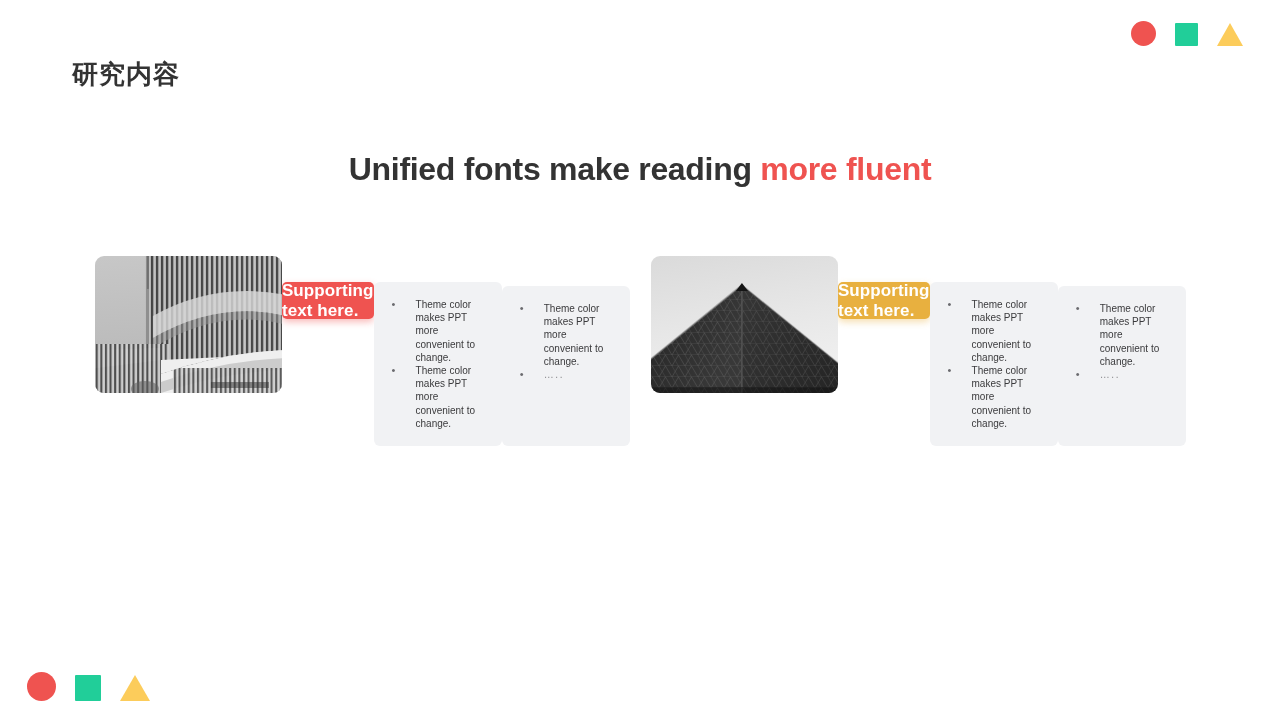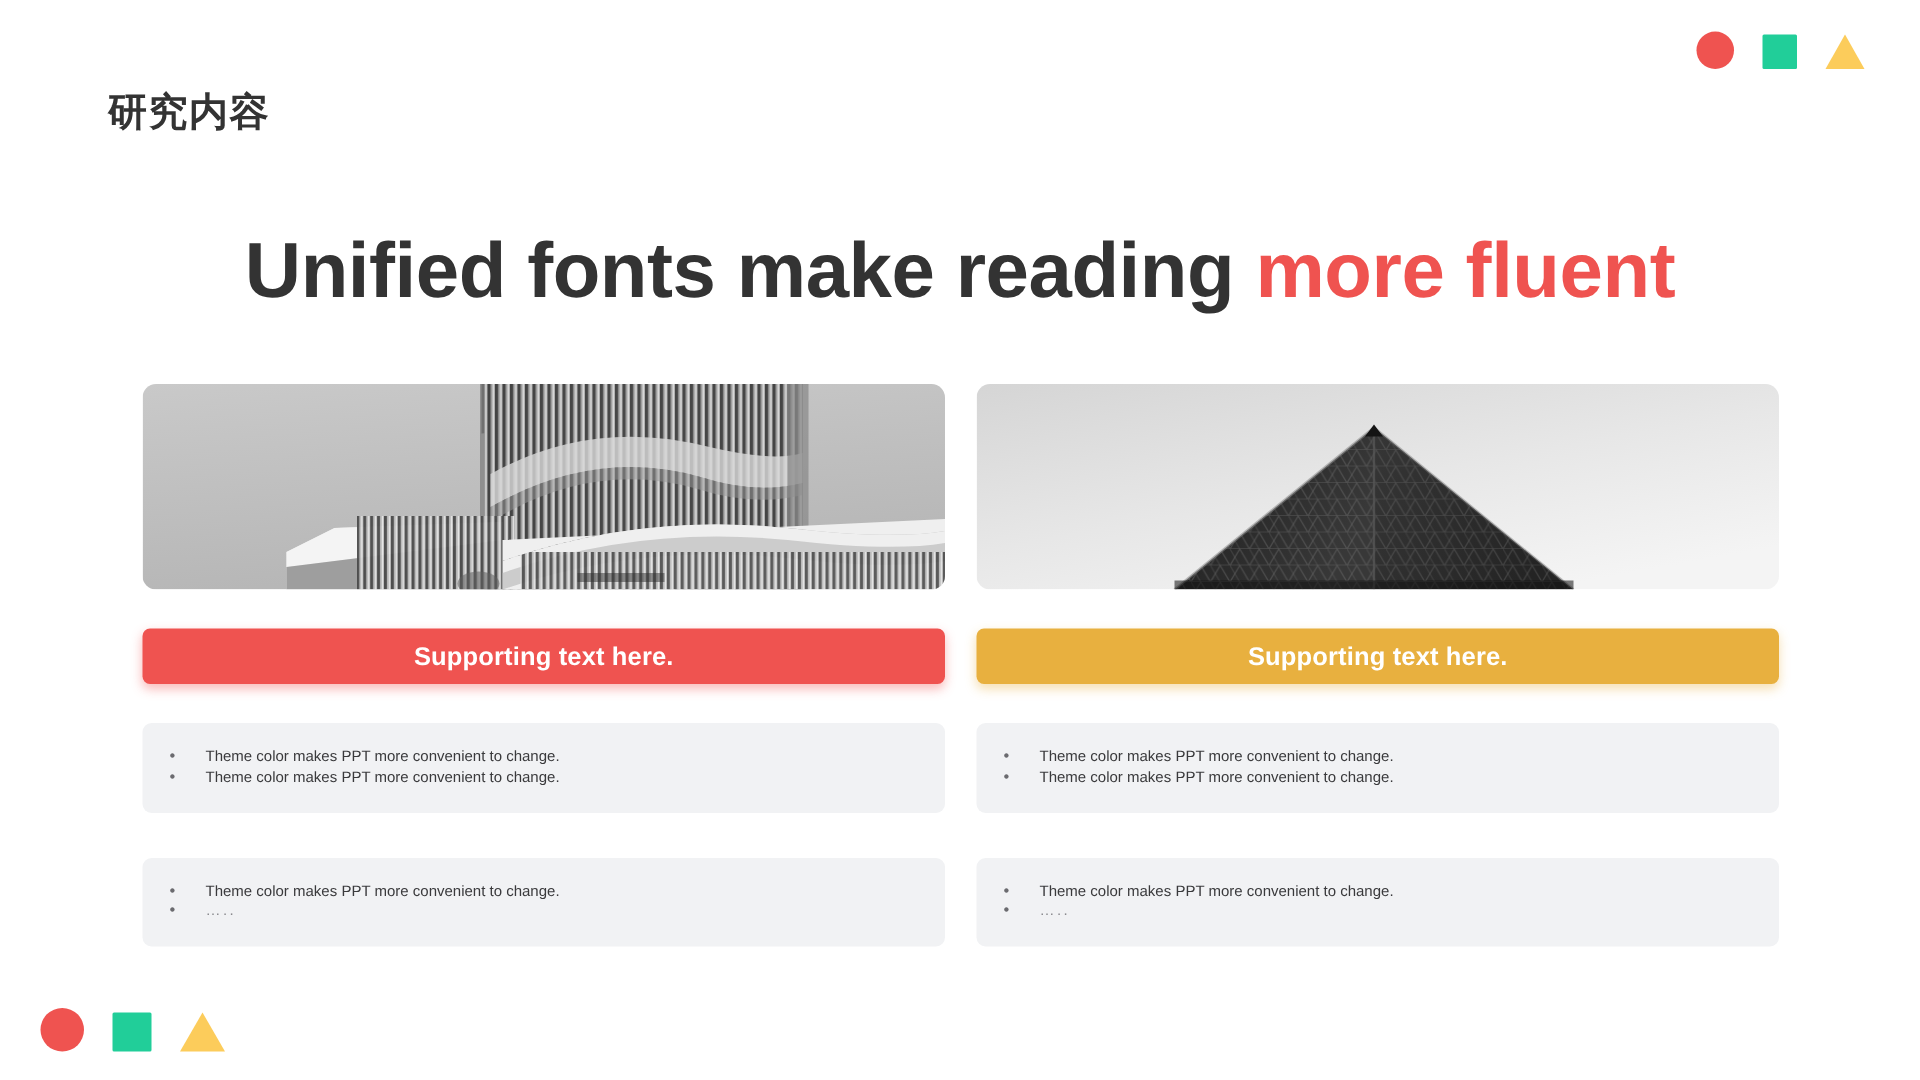--- a/index.html
+++ b/index.html
@@ -33,35 +33,35 @@
   .slide-title {
     position:absolute; left:72px; top:58px;
     font-size:26px; font-weight:bold; color:#333333;
     letter-spacing:1px; line-height:1.25;
   }
 
   
   .main-heading {
     position:absolute; left:0; right:0; top:150px;
     text-align:center;
-    font-size:52px; font-weight:bold;
+    font-size:32px; font-weight:bold;
     letter-spacing:-0.3px;
     line-height:1.2;
     white-space:nowrap;
   }
   .mh-plain { color:#333333; }
   .mh-accent { color:#EF5350; }
 
   
   .columns {
     position:absolute; left:95px; top:256px;
     width:1090px;
     display:flex; gap:21px;
   }
-  .column { width:535px; display:flex; flex-direction:column; }
+  .column { width:535px; display:flex; flex-direction:row; }
 
   
   .photo {
     width:535px; height:137px;
     border-radius:9px;
     overflow:hidden;
     position:relative;
   }
   .photo svg { display:block; width:100%; height:100%; }
 

